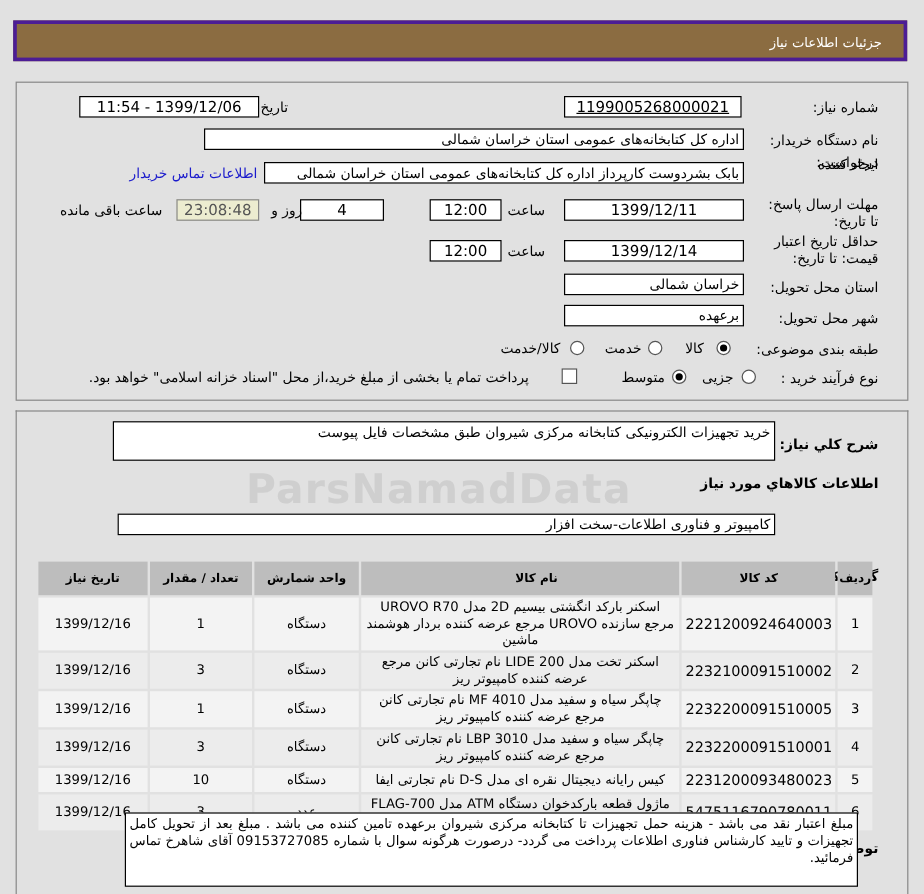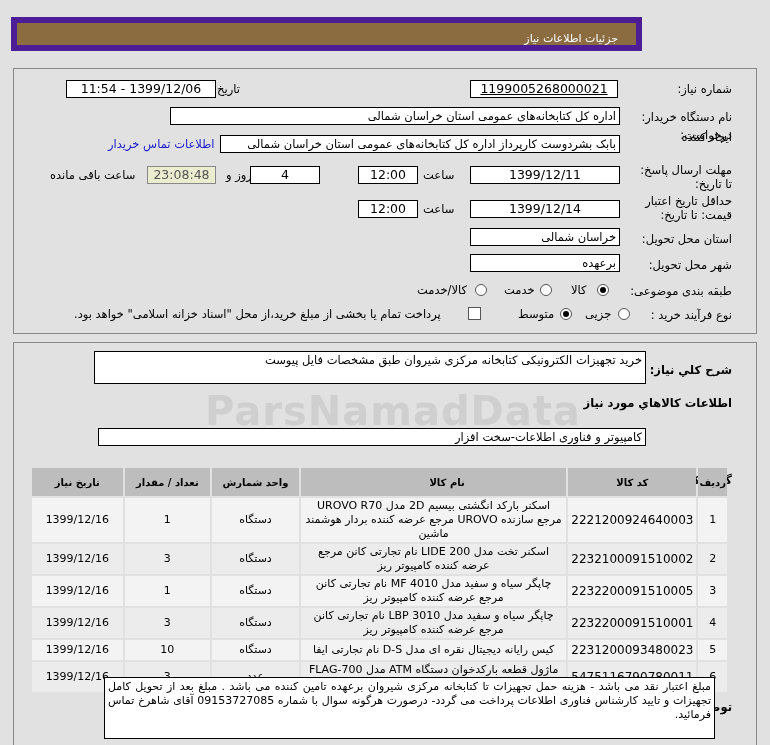--- a/index.html
+++ b/index.html
@@ -1,22 +1,22 @@
 <!DOCTYPE html>
 <html><head>
 <meta charset="utf-8">
 <style>
   html, body { margin:0; padding:0; }
   body {
     width:770px; height:745px; background:#e1e1e1; overflow:hidden; position:relative;
     font-family:"DejaVu Sans", sans-serif; font-size:11px; color:#000; direction:rtl;
   }
   .header {
-    position:absolute; left:11px; top:17px; width:631px; height:34px;
-    background:#8b6c41; border:6px solid #4c1d95; box-sizing:border-box;
+    position:absolute; left:11px; top:17px; width:745px; height:34px;
+    background:#8b6c41; border:3px solid #4c1d95; box-sizing:border-box;
   }
   .header .title { position:absolute; right:18px; top:9px; color:#fff; font-size:11px; }
   .panel1 {
     position:absolute; left:13px; top:68px; width:744px; height:266px;
     border:1px solid #888; box-sizing:border-box;
   }
   .panel2 {
     position:absolute; left:13px; top:342px; width:744px; height:403px;
     border:1px solid #888; border-bottom:none; box-sizing:border-box;
   }
@@ -43,21 +43,21 @@
   }
   table.items th {
     background:#bdbdbd; font-weight:bold; height:26px; font-size:10px;
   }
   table.items td { background:#f3f3f3; text-align:center; padding:1px 3px; line-height:14px; }
   table.items tr:nth-child(even) td { background:#ececec; }
   table.items td.code { font-size:12px; }
   table.items td.name { font-size:11px; }
   .watermark {
     position:absolute; left:205px; top:388px; font-family:"DejaVu Sans", sans-serif; font-weight:bold;
-    font-size:40px; color:#cfcfcf; direction:ltr; letter-spacing:1px;
+    font-size:34px; color:#cfcfcf; direction:ltr; letter-spacing:1px;
   }
   .notes {
     position:absolute; left:104px; top:677px; width:611px; height:62px; background:#fff; border:1px solid #000;
     box-sizing:border-box; font-size:11px; line-height:14px; padding:2px 3px; text-align:justify;
   }
 </style>
 </head>
 <body>
 
 <div class="header">

